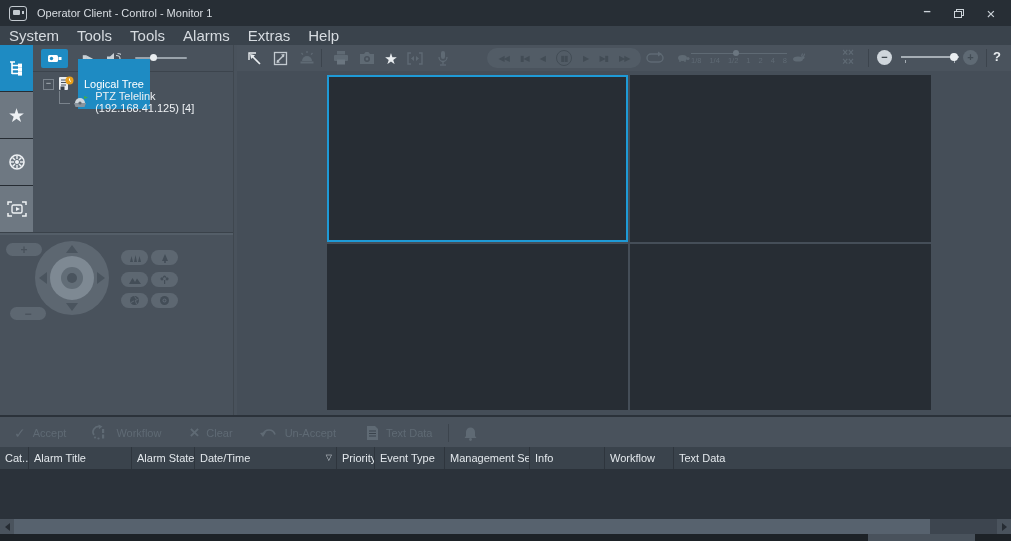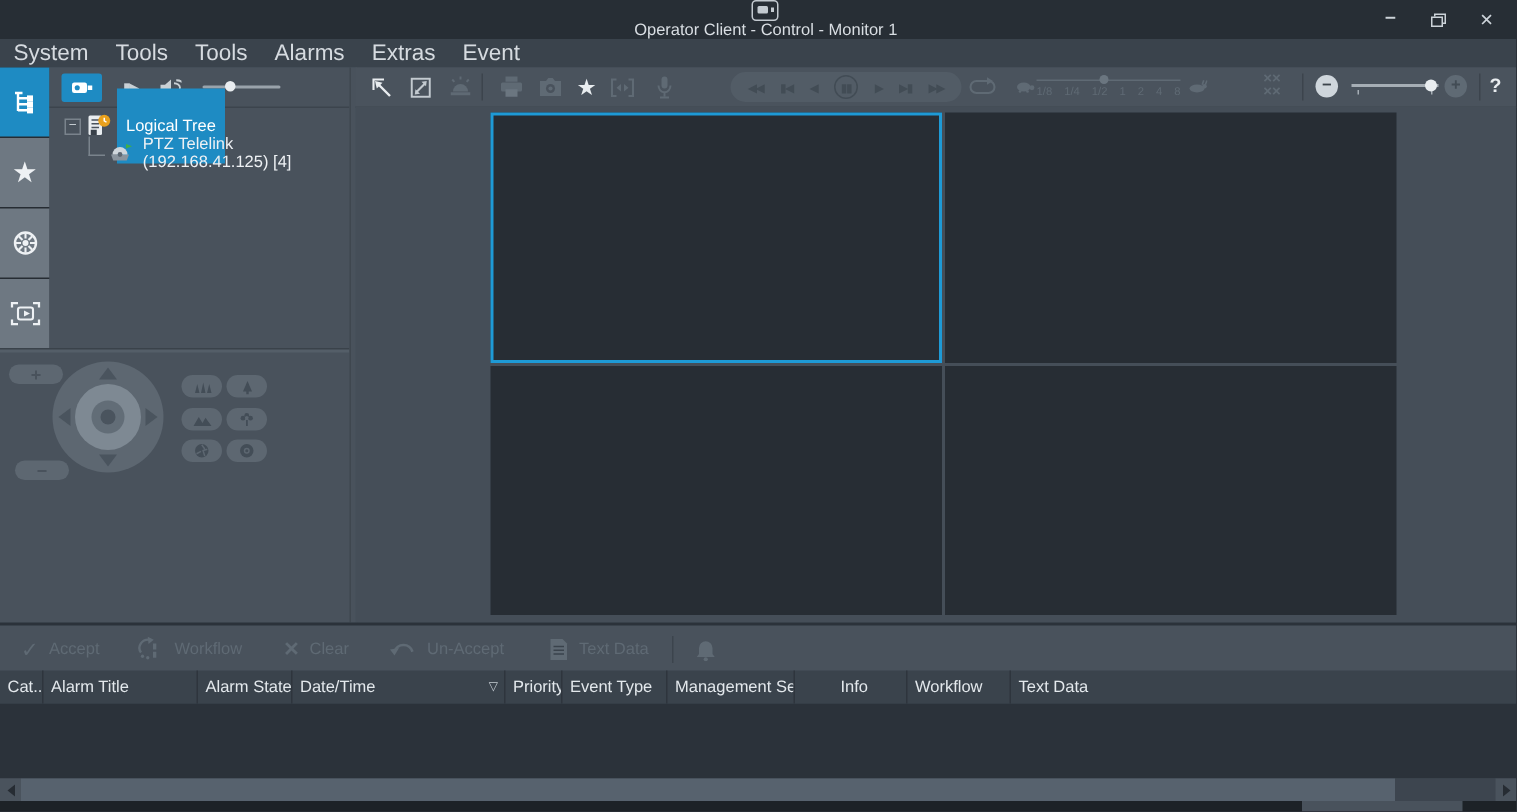--- a/index.html
+++ b/index.html
@@ -1,21 +1,21 @@
 <!DOCTYPE html>
 <html><head>
 <meta charset="utf-8">
 <style>
   html,body{margin:0;padding:0;background:#10151a;}
   body{font-family:"Liberation Sans",sans-serif;-webkit-font-smoothing:antialiased;}
   .window{position:relative;width:1011px;height:541px;background:#49525c;overflow:hidden;}
   .abs{position:absolute;}
 
   
-  .titlebar{position:absolute;left:0;top:0;width:1011px;height:26px;background:#272e35;display:flex;align-items:center;flex-direction:column;}
+  .titlebar{position:absolute;left:0;top:0;width:1011px;height:26px;background:#272e35;display:flex;align-items:center;}
   .app-logo{width:16px;height:13px;border:1px solid #c3cad0;border-radius:3px;margin-left:9px;position:relative;}
   .app-logo i{position:absolute;left:3px;top:3px;width:7px;height:5px;background:#c3cad0;border-radius:1px;}
   .app-logo b{position:absolute;right:2px;top:4px;width:2px;height:3px;background:#c3cad0;}
   .title-text{font-size:11px;color:#d9dee3;margin-left:10px;}
   .win-controls{position:absolute;right:4px;top:0;height:26px;display:flex;align-items:center;}
   .win-btn{width:32px;height:26px;display:flex;align-items:center;justify-content:center;color:#ccd3d9;font-size:13px;cursor:default;}
   .min-glyph{display:block;transform:translateY(-3px);font-weight:bold;}
   .restore-shape{position:relative;width:10px;height:9px;}
   .restore-shape u{position:absolute;right:0;top:0;width:6px;height:5px;border:1px solid #ccd3d9;}
   .restore-shape v{position:absolute;left:0;bottom:0;width:6px;height:5px;border:1px solid #ccd3d9;background:#272e35;}
@@ -153,21 +153,21 @@
         </div>
     </div>
   </div>
 
   <div class="menubar">
     <span class="menu-item">System</span>
     <span class="menu-item">Tools</span>
     <span class="menu-item">Tools</span>
     <span class="menu-item">Alarms</span>
     <span class="menu-item">Extras</span>
-    <span class="menu-item">Event</span>
+    <span class="menu-item">Help</span>
   </div>
 
   <div class="tabstrip">
     <div class="side-tab active">
       <span>
         <svg width="19" height="19" viewBox="0 0 19 19">
           <path d="M3,3 h5 M5,3 v12 M5,6.5 h6 M5,10.5 h6 M5,14.5 h6" stroke="#ffffff" stroke-width="1.6" fill="none"></path>
           <rect x="11" y="4.6" width="4" height="4" fill="#ffffff"></rect>
           <rect x="11" y="8.6" width="4" height="4" fill="#ffffff"></rect>
           <rect x="11" y="12.6" width="4" height="4" fill="#ffffff"></rect>
@@ -517,21 +517,21 @@
         </div>
       <div class="hcell" style="width:38px;">
           <span>Priority</span>
         </div>
       <div class="hcell" style="width:70px;">
           <span>Event Type</span>
         </div>
       <div class="hcell" style="width:85px;">
           <span>Management Server</span>
         </div>
-      <div class="hcell" style="width:75px;justify-content:center;">
+      <div class="hcell" style="width:75px;">
           <span>Info</span>
         </div>
       <div class="hcell" style="width:69px;">
           <span>Workflow</span>
         </div>
       <div class="hcell" style="flex:1;">
           <span>Text Data</span>
         </div>
     </div>
 

